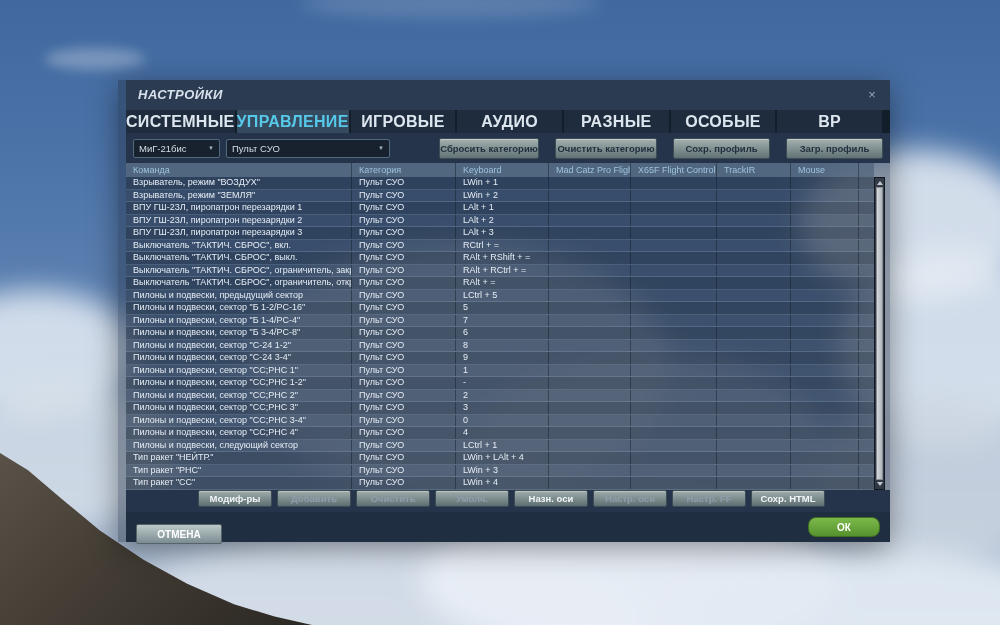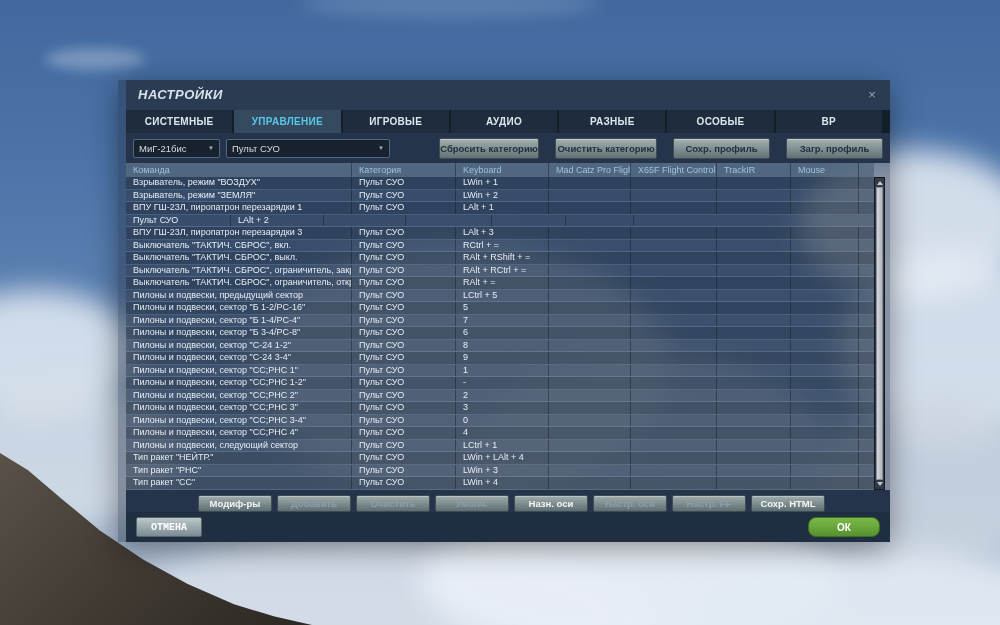--- a/index.html
+++ b/index.html
@@ -42,21 +42,21 @@
   }
   .close-btn{
     position:absolute;right:10px;top:7px;width:16px;height:16px;line-height:16px;
     text-align:center;color:#97a4b2;font-size:13px;cursor:pointer;
   }
   
   .tab-row{height:23px;background:#131e2b;display:flex;}
   .tab{
     flex:1;background:#1e2c3e;margin-right:2px;
     display:flex;align-items:center;justify-content:center;
-    font-size:10px;font-weight:bold;color:#dde6ee;letter-spacing:0.3px;cursor:pointer;
+    font-size:16px;font-weight:bold;color:#dde6ee;letter-spacing:0.3px;cursor:pointer;
   }
   .tab:last-child{margin-right:8px;}
   .tab.active{background:#35495f;color:#56c8e8;}
   
   .control-row{height:30px;background:#25344a;display:flex;align-items:center;padding:0 7px;gap:6px;}
   .dropdown{
     height:19px;background:#17222e;border:1px solid #51697e;border-radius:2px;
     display:flex;align-items:center;font-size:9.5px;color:#d6dee6;
     padding:0 5px;box-sizing:border-box;cursor:pointer;
   }
@@ -109,36 +109,36 @@
     background:rgba(15,24,34,0.7);border:1px solid rgba(10,16,24,0.8);box-sizing:border-box;
   }
   .sb-thumb{
     position:absolute;left:1px;right:1px;top:9px;bottom:9px;
     background:linear-gradient(90deg,#d4d8dc,#b0b6bc);border:1px solid #878d93;box-sizing:border-box;cursor:pointer;
   }
   .sb-up,.sb-down{position:absolute;left:2px;width:0;height:0;border-left:3px solid transparent;border-right:3px solid transparent;cursor:pointer;}
   .sb-up{top:3px;border-bottom:4px solid #c3c9ce;}
   .sb-down{bottom:3px;border-top:4px solid #c3c9ce;}
   
-  .action-row{height:22px;background:#25344a;display:flex;align-items:flex-end;padding-left:72px;gap:5px;}
+  .action-row{height:22px;background:#25344a;display:flex;align-items:flex-start;padding-left:72px;gap:5px;}
   .act-btn{
     width:74px;height:17px;border:1px solid #3d4d55;border-radius:2px;box-sizing:border-box;
     background:linear-gradient(180deg,#9fadab,#5d6e72);
     color:#f1f5f7;font-size:9.5px;font-weight:bold;
     display:flex;align-items:center;justify-content:center;cursor:pointer;
     box-shadow:inset 0 1px 0 rgba(255,255,255,0.3);
   }
   .act-btn.disabled{color:#8e9daa;cursor:default;}
   
   .footer{height:30px;background:#202e42;position:relative;}
   .cancel-btn{
-    position:absolute;left:10px;top:5px;width:66px;height:20px;box-sizing:border-box;
+    position:absolute;left:10px;top:12px;width:86px;height:20px;box-sizing:border-box;
     background:linear-gradient(180deg,#bcc8c8,#7b8c92);border:1px solid #55646a;border-radius:2px;
     color:#ffffff;font-size:10px;font-weight:bold;
-    display:flex;align-items:center;justify-content:center;cursor:pointer;font-family:Liberation Mono, monospace;
+    display:flex;align-items:center;justify-content:center;cursor:pointer;
   }
   .ok-btn{
     position:absolute;right:10px;top:5px;width:72px;height:20px;box-sizing:border-box;
     background:linear-gradient(180deg,#7cb94a,#55922e);border:1px solid #3f7020;border-radius:8px;
     color:#ffffff;font-size:10px;font-weight:bold;
     display:flex;align-items:center;justify-content:center;cursor:pointer;
   }
 </style>
 </head>
 <body>
@@ -250,20 +250,21 @@
           <div class="cell c-cat">Пульт СУО</div>
           <div class="cell c-kb">LAlt + 1</div>
           <div class="cell c-j1"></div>
           <div class="cell c-j2"></div>
           <div class="cell c-tir"></div>
           <div class="cell c-mouse"></div>
           <div class="cell c-fill"></div>
         </div>
 
         <div class="trow">
+          <div class="cell c-cmd">ВПУ ГШ-23Л, пиропатрон перезарядки 2</div>
           <div class="cell c-cat">Пульт СУО</div>
           <div class="cell c-kb">LAlt + 2</div>
           <div class="cell c-j1"></div>
           <div class="cell c-j2"></div>
           <div class="cell c-tir"></div>
           <div class="cell c-mouse"></div>
           <div class="cell c-fill"></div>
         </div>
 
         <div class="trow">

